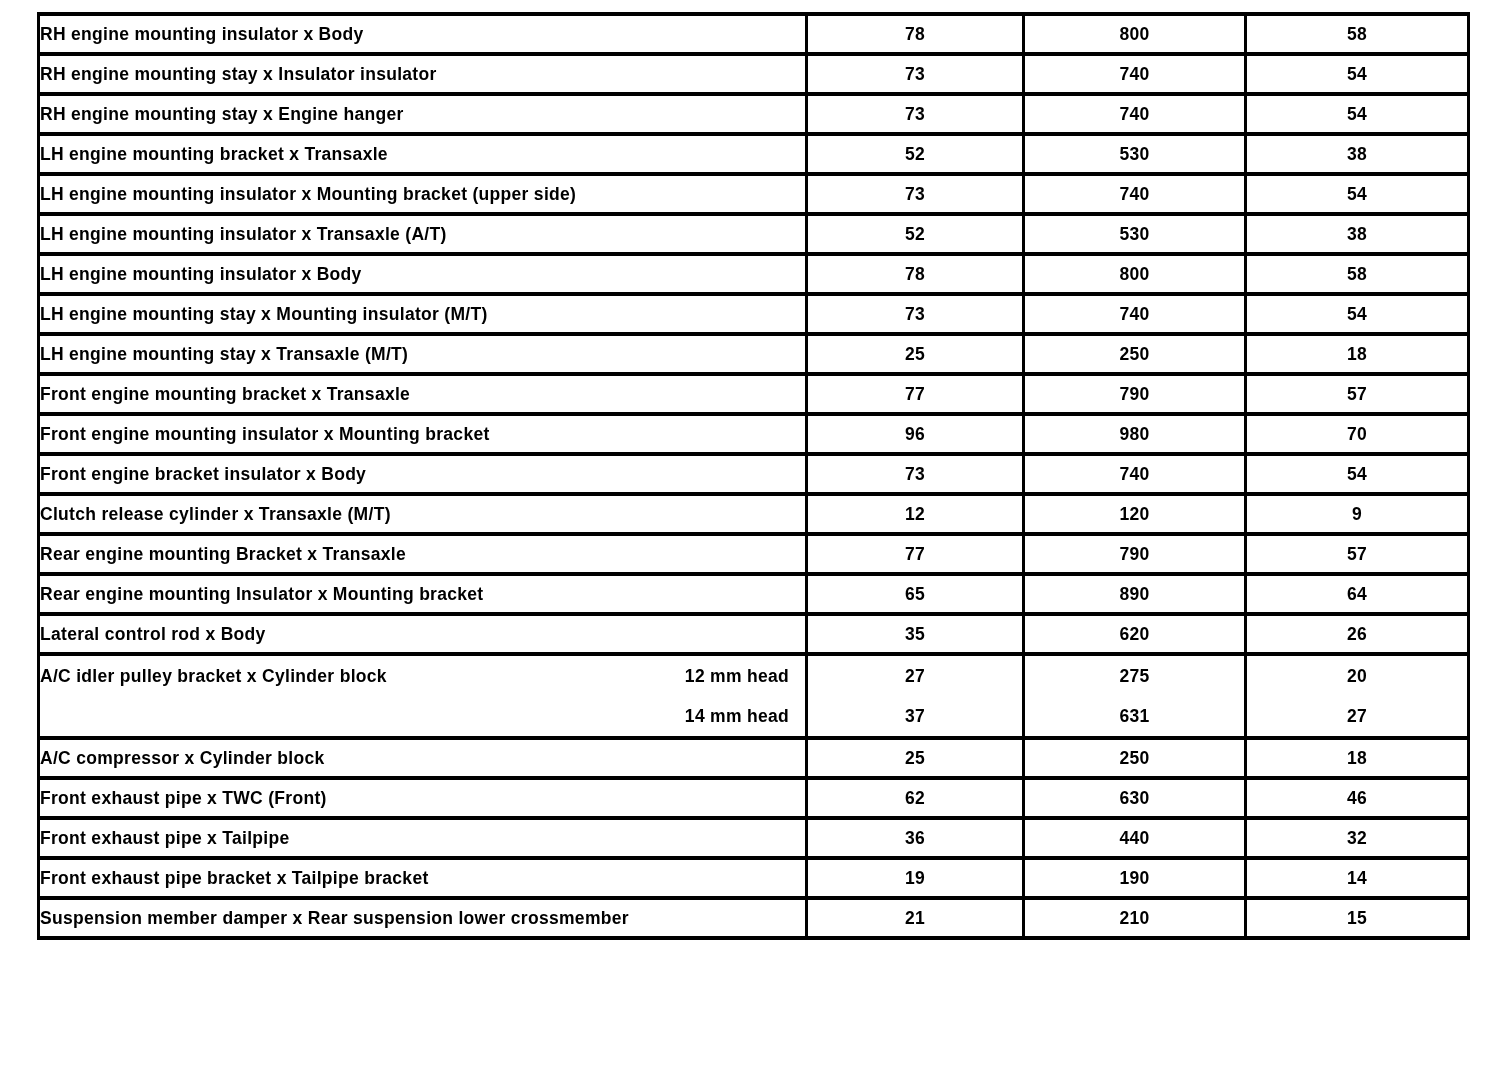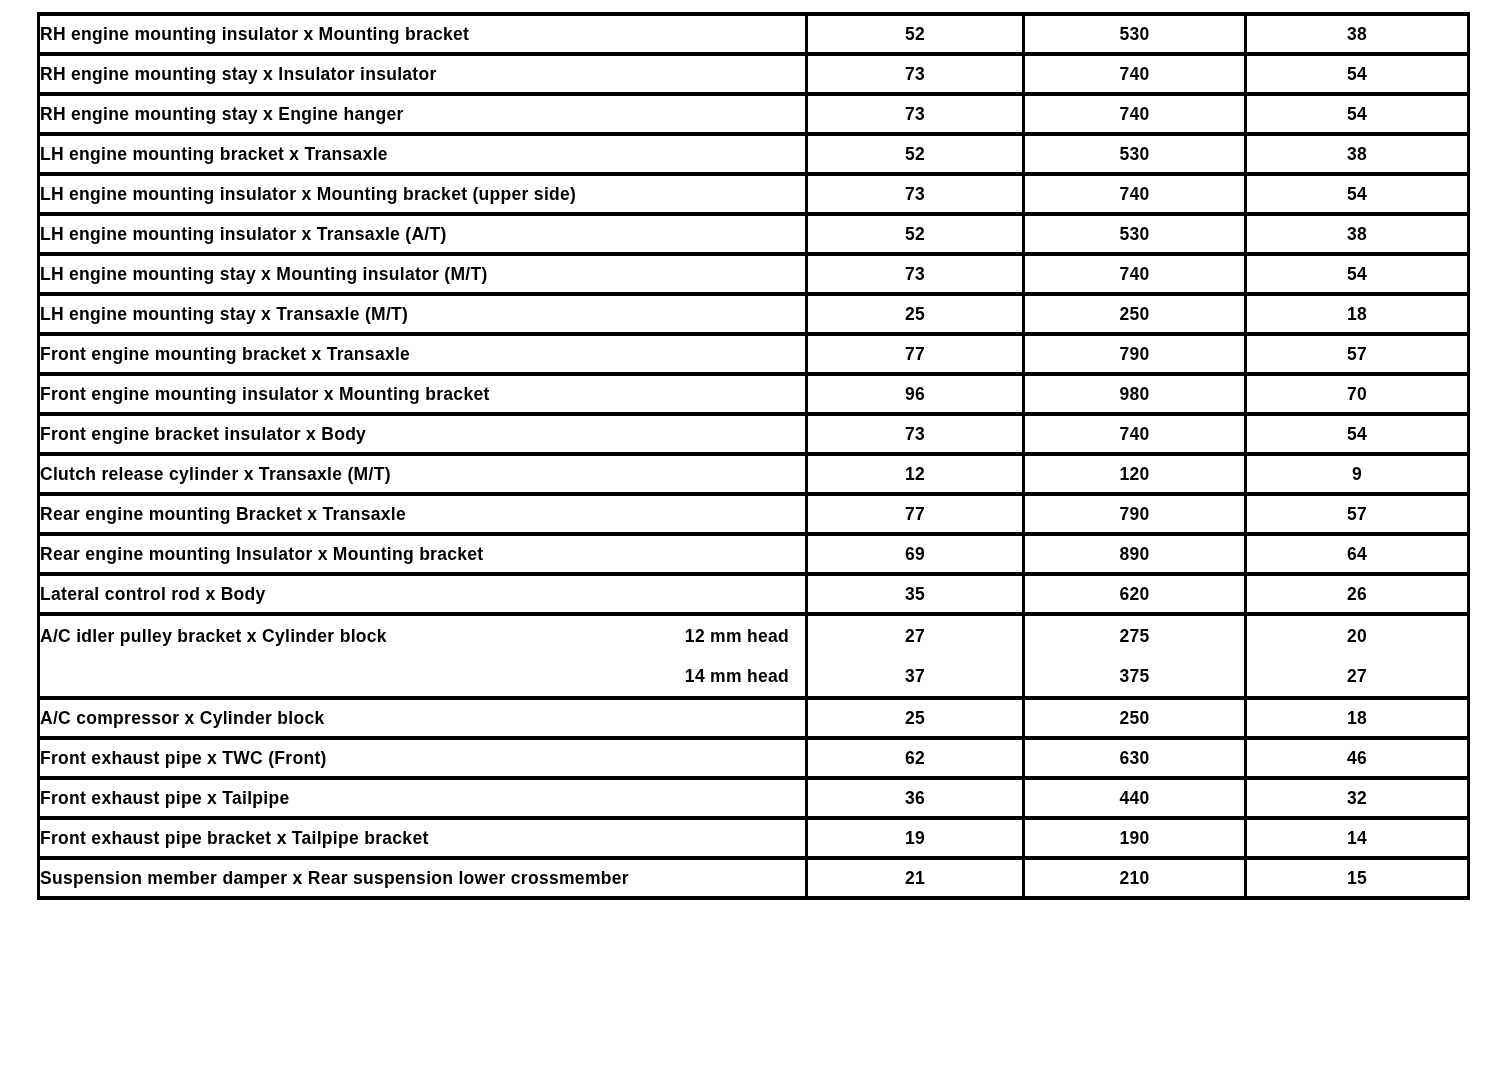--- a/index.html
+++ b/index.html
@@ -60,24 +60,24 @@
 <div class="page">
   <table class="spec-table">
     <colgroup>
       <col style="width:768px">
       <col style="width:217px">
       <col style="width:222px">
       <col style="width:223px">
     </colgroup>
     <tbody id="table-body">
         <tr class="row">
-          <td class="part-cell">RH engine mounting insulator x Mounting bracket</td>
-          <td class="value-cell">52</td>
-          <td class="value-cell">530</td>
-          <td class="value-cell">38</td>
+          <td class="part-cell">RH engine mounting insulator x Body</td>
+          <td class="value-cell">78</td>
+          <td class="value-cell">800</td>
+          <td class="value-cell">58</td>
         </tr>
         <tr class="row">
           <td class="part-cell">RH engine mounting stay x Insulator insulator</td>
           <td class="value-cell">73</td>
           <td class="value-cell">740</td>
           <td class="value-cell">54</td>
         </tr>
         <tr class="row">
           <td class="part-cell">RH engine mounting stay x Engine hanger</td>
           <td class="value-cell">73</td>
@@ -96,20 +96,26 @@
           <td class="value-cell">740</td>
           <td class="value-cell">54</td>
         </tr>
         <tr class="row">
           <td class="part-cell">LH engine mounting insulator x Transaxle (A/T)</td>
           <td class="value-cell">52</td>
           <td class="value-cell">530</td>
           <td class="value-cell">38</td>
         </tr>
         <tr class="row">
+          <td class="part-cell">LH engine mounting insulator x Body</td>
+          <td class="value-cell">78</td>
+          <td class="value-cell">800</td>
+          <td class="value-cell">58</td>
+        </tr>
+        <tr class="row">
           <td class="part-cell">LH engine mounting stay x Mounting insulator (M/T)</td>
           <td class="value-cell">73</td>
           <td class="value-cell">740</td>
           <td class="value-cell">54</td>
         </tr>
         <tr class="row">
           <td class="part-cell">LH engine mounting stay x Transaxle (M/T)</td>
           <td class="value-cell">25</td>
           <td class="value-cell">250</td>
           <td class="value-cell">18</td>
@@ -139,21 +145,21 @@
           <td class="value-cell">9</td>
         </tr>
         <tr class="row">
           <td class="part-cell">Rear engine mounting Bracket x Transaxle</td>
           <td class="value-cell">77</td>
           <td class="value-cell">790</td>
           <td class="value-cell">57</td>
         </tr>
         <tr class="row">
           <td class="part-cell">Rear engine mounting Insulator x Mounting bracket</td>
-          <td class="value-cell">69</td>
+          <td class="value-cell">65</td>
           <td class="value-cell">890</td>
           <td class="value-cell">64</td>
         </tr>
         <tr class="row">
           <td class="part-cell">Lateral control rod x Body</td>
           <td class="value-cell">35</td>
           <td class="value-cell">620</td>
           <td class="value-cell">26</td>
         </tr>
         <tr class="row-tall">
@@ -168,21 +174,21 @@
                 <span class="variant-label">14 mm head</span>
               </div>
             </div>
           </td>
           <td class="value-cell">
             <div class="stacked-val">27</div>
             <div class="stacked-val">37</div>
           </td>
           <td class="value-cell">
             <div class="stacked-val">275</div>
-            <div class="stacked-val">375</div>
+            <div class="stacked-val">631</div>
           </td>
           <td class="value-cell">
             <div class="stacked-val">20</div>
             <div class="stacked-val">27</div>
           </td>
         </tr>
         <tr class="row">
           <td class="part-cell">A/C compressor x Cylinder block</td>
           <td class="value-cell">25</td>
           <td class="value-cell">250</td>

